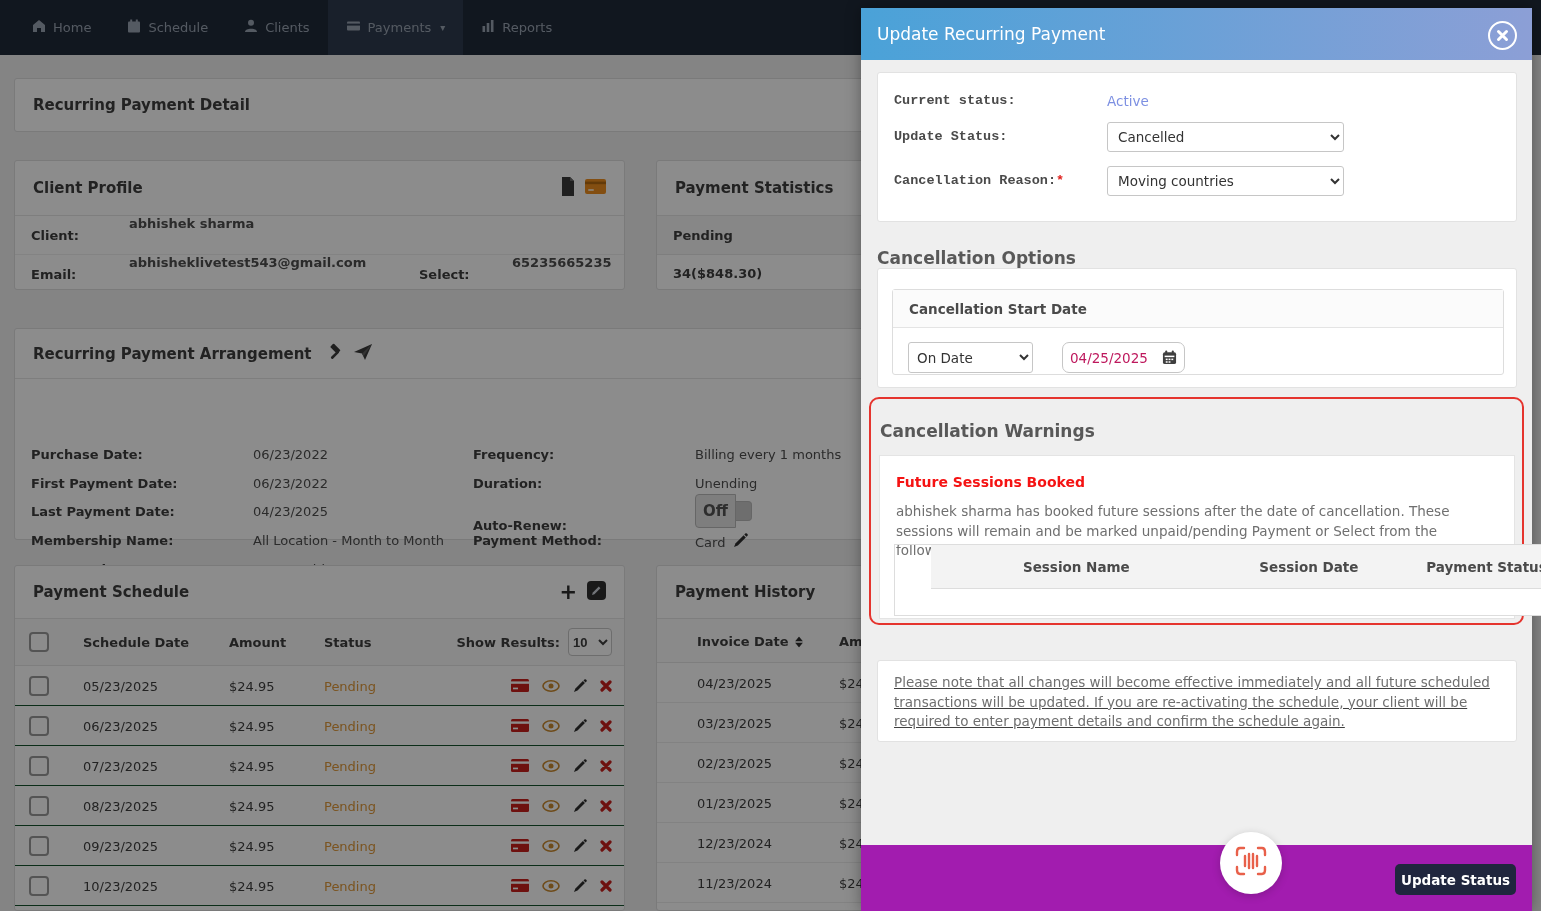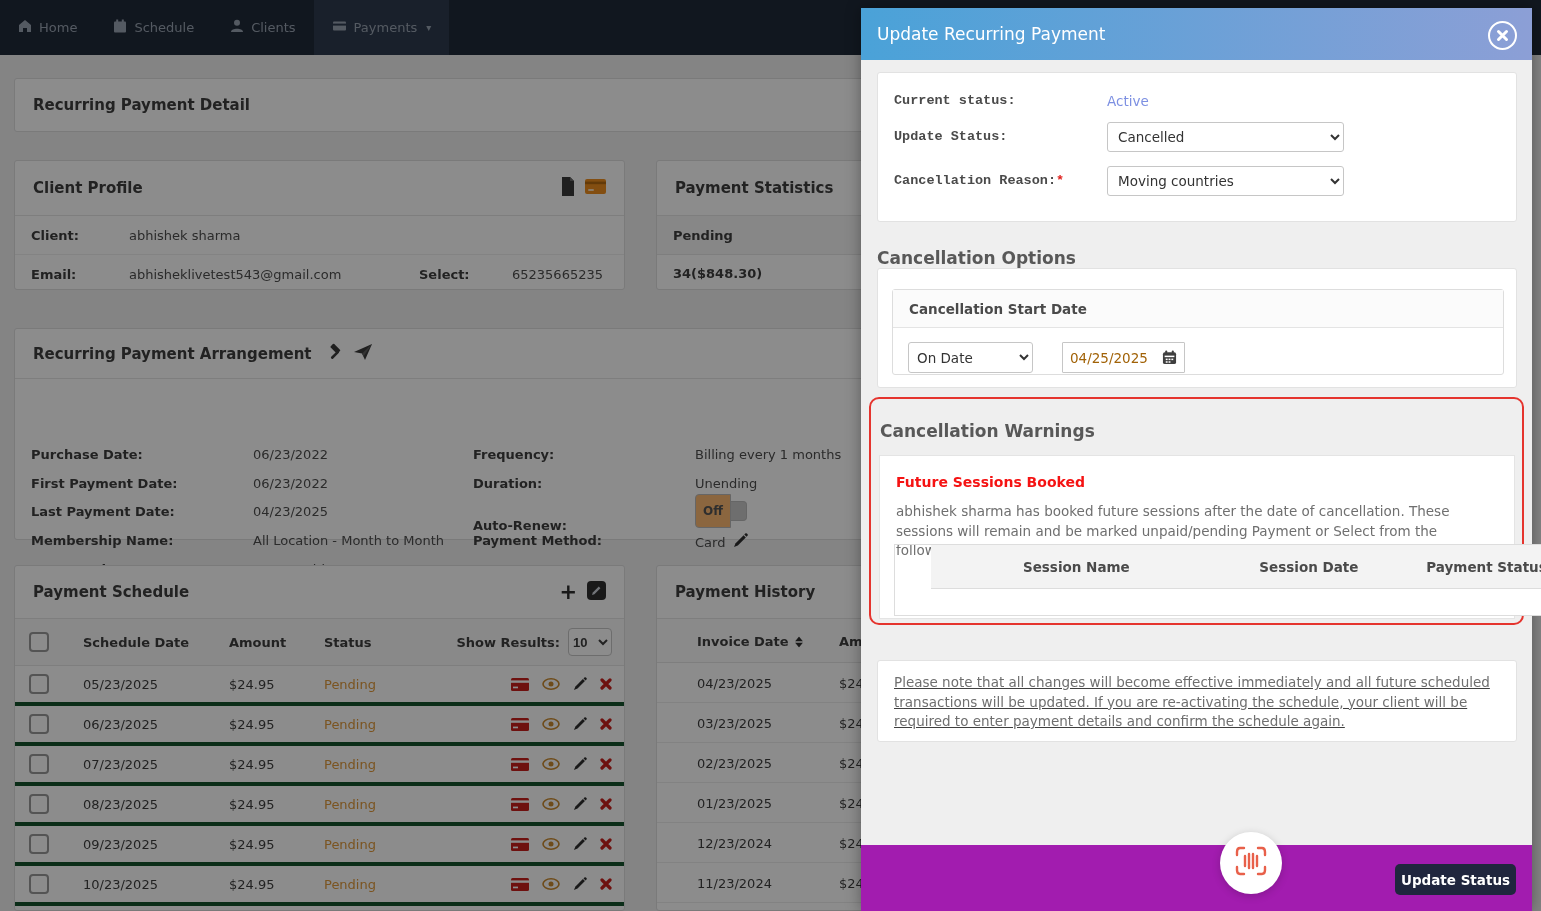--- a/index.html
+++ b/index.html
@@ -6,21 +6,21 @@
   html,body { width:1541px; height:911px; overflow:hidden; }
   body {
     position:relative;
     font-family:"DejaVu Sans","Liberation Sans",sans-serif;
     background:#f0f0f1;
     color:#3f3f3f;
   }
   
   #navbar {
     position:absolute; top:0; left:0; width:1541px; height:55px;
-    background:#202b3a; display:flex; align-items:stretch; z-index:1;
+    background:#202b3a; display:flex; align-items:stretch; padding-left:14px; z-index:1;
   }
   .nav-item {
     display:flex; align-items:center; gap:7px; padding:0 18px;
     color:#9aa4b2; font-size:13px; cursor:pointer;
   }
   .nav-item.active { background:#2e3b4f; }
   .nav-item svg { flex:0 0 auto; }
   .caret { font-size:10px; margin-left:2px; }
   
   .card { position:absolute; background:#fff; border:1px solid #dedede; border-radius:3px; z-index:1; }
@@ -30,48 +30,48 @@
   }
   .spacer { flex:1; }
   #titleCard { left:14px; top:78px; width:1513px; height:54px; }
   #titleCard .card-h { border-bottom:none; height:100%; }
   
   #clientCard { left:14px; top:160px; width:611px; height:130px; }
   #clientCard .card-h { height:55px; }
   .field-row { position:relative; height:39px; border-bottom:1px solid #eee; font-size:13px; }
   .field-row:last-child { border-bottom:none; }
   .f-label { position:absolute; top:12px; font-weight:700; color:#3f3f3f; }
-  .f-value { position:absolute; top:12px; color:#4f4f4f; }
+  .f-value { position:absolute; top:0; color:#4f4f4f;font-weight:bold; }
   
   #statsCard { left:656px; top:160px; width:871px; height:130px; }
   #statsCard .card-h { height:55px; }
   .stats-col { height:39px; background:#f6f6f6; border-bottom:1px solid #e6e6e6; font-weight:700; font-size:13px; padding:12px 0 0 16px; }
   .stats-val { height:36px; font-weight:700; font-size:13px; padding:11px 0 0 16px; }
   
   #arrCard { left:14px; top:328px; width:1513px; height:212px; }
   #arrCard .card-h { height:50px; }
   .arr-body { position:relative; height:162px; }
   .arr-row { position:absolute; font-size:13px; }
   .arr-label { font-weight:700; color:#3f3f3f; position:absolute; left:0; white-space:nowrap; }
   .arr-value { position:absolute; color:#4f4f4f; white-space:nowrap; display:flex; align-items:center; gap:8px; }
   
   .toggle { display:inline-flex; align-items:center; height:20px; }
   .toggle-label {
-    background:#fdba74; border:1px solid #bbb; border-radius:4px 0 0 4px;
-    font-size:12px; font-weight:700; color:#555; padding:16px 7px; height:20px; display:flex; align-items:center;
+    background:#e5e5e5; border:1px solid #bbb; border-radius:4px 0 0 4px;
+    font-size:15px; font-weight:700; color:#555; padding:16px 7px; height:20px; display:flex; align-items:center;
   }
   .toggle-knob { width:16px; height:20px; background:#c9c9c9; border:1px solid #bbb; border-left:none; border-radius:0 4px 4px 0; }
   
   #schedCard { left:14px; top:565px; width:611px; height:346px; }
   #schedCard .card-h { height:53px; }
   .thead {
     position:relative; height:47px; background:#fafafa; border-bottom:1px solid #e6e6e6;
     font-size:13px; font-weight:700;
   }
-  .s-row { position:relative; height:40px; border-bottom:4px solid #14532d; font-size:13px; }
+  .s-row { position:relative; height:40px; border-bottom:1px solid #14532d; font-size:13px; }
   .cbx {
     position:absolute; left:14px; top:50%; transform:translateY(-50%);
     width:20px; height:20px; border:2px solid #9a9a9a; border-radius:4px; background:#fff;
   }
   .col-date { position:absolute; left:68px; top:50%; transform:translateY(-50%); }
   .col-amt  { position:absolute; left:214px; top:50%; transform:translateY(-50%); }
   .col-sts  { position:absolute; left:309px; top:50%; transform:translateY(-50%); }
   .sts-pending { color:#e09a3c; }
   .row-icons { position:absolute; right:12px; top:0; height:100%; display:flex; align-items:center; gap:13px; }
   .row-icons span { display:flex; cursor:pointer; }
@@ -115,21 +115,21 @@
   .m-heading { position:absolute; left:16px; font-size:17px; font-weight:600; color:#585858; }
   #mCard2 { top:260px; height:120px; }
   .inner-box { position:absolute; left:14px; top:20px; width:612px; height:86px; border:1px solid #ddd; border-radius:3px; }
   .inner-box-h {
     height:38px; background:#fbfbfb; border-bottom:1px solid #e4e4e4;
     display:flex; align-items:center; padding-left:16px; font-size:13.5px; font-weight:700; color:#4a4a4a;
   }
   .ib-select { position:absolute; left:15px; top:52px; width:125px; height:31px; border:1px solid #c6c6c6; border-radius:3px; background:#fff; font-size:13.5px; color:#333; padding:0 4px; font-family:"DejaVu Sans","Liberation Sans",sans-serif; }
   .date-input {
     position:absolute; left:169px; top:52px; width:123px; height:31px;
-    border:1px solid #c6c6c6; border-radius:1px; background:#fff; font-size:13.5px; color:#a16207;
+    border:1px solid #c6c6c6; border-radius:7px; background:#fff; font-size:13.5px; color:#be185d;
     display:flex; align-items:center; justify-content:space-between; padding:2px 7px; cursor:text;
   }
   
   #warnSection {
     position:absolute; left:8px; top:389px; width:655px; height:228px;
     border:2px solid #e5342e; border-radius:10px;
   }
   #warnHeading { position:absolute; left:9px; top:22px; font-size:17px; font-weight:600; color:#585858; }
   #warnCard { position:absolute; left:8px; top:56px; width:636px; height:164px; background:#fff; border:1px solid #e4e4e4; }
   #warnSub { position:absolute; left:16px; top:18px; font-size:14px; font-weight:700; color:#f51313; }
@@ -178,20 +178,28 @@
         </svg></span>
     <span>Clients</span>
   </div>
   <div class="nav-item active">
     <span><svg width="15" height="14" viewBox="0 0 15 14" fill="currentColor">
           <rect x="1" y="2.5" width="13" height="9" rx="1"></rect>
           <rect x="1" y="4.6" width="13" height="2" fill="#2e3b4f"></rect>
         </svg></span>
     <span>Payments</span>
     <span class="caret">▾</span>
+  </div>
+  <div class="nav-item">
+    <span><svg width="14" height="14" viewBox="0 0 14 14" fill="currentColor">
+          <rect x="1.5" y="7" width="2.6" height="6"></rect>
+          <rect x="5.7" y="4" width="2.6" height="9"></rect>
+          <rect x="9.9" y="1" width="2.6" height="12"></rect>
+        </svg></span>
+    <span>Reports</span>
   </div>
 </div>
 
 <div class="card" id="titleCard">
   <div class="card-h">
       <span>Recurring Payment Detail</span>
     </div>
 </div>
 
 <div class="card" id="clientCard">

